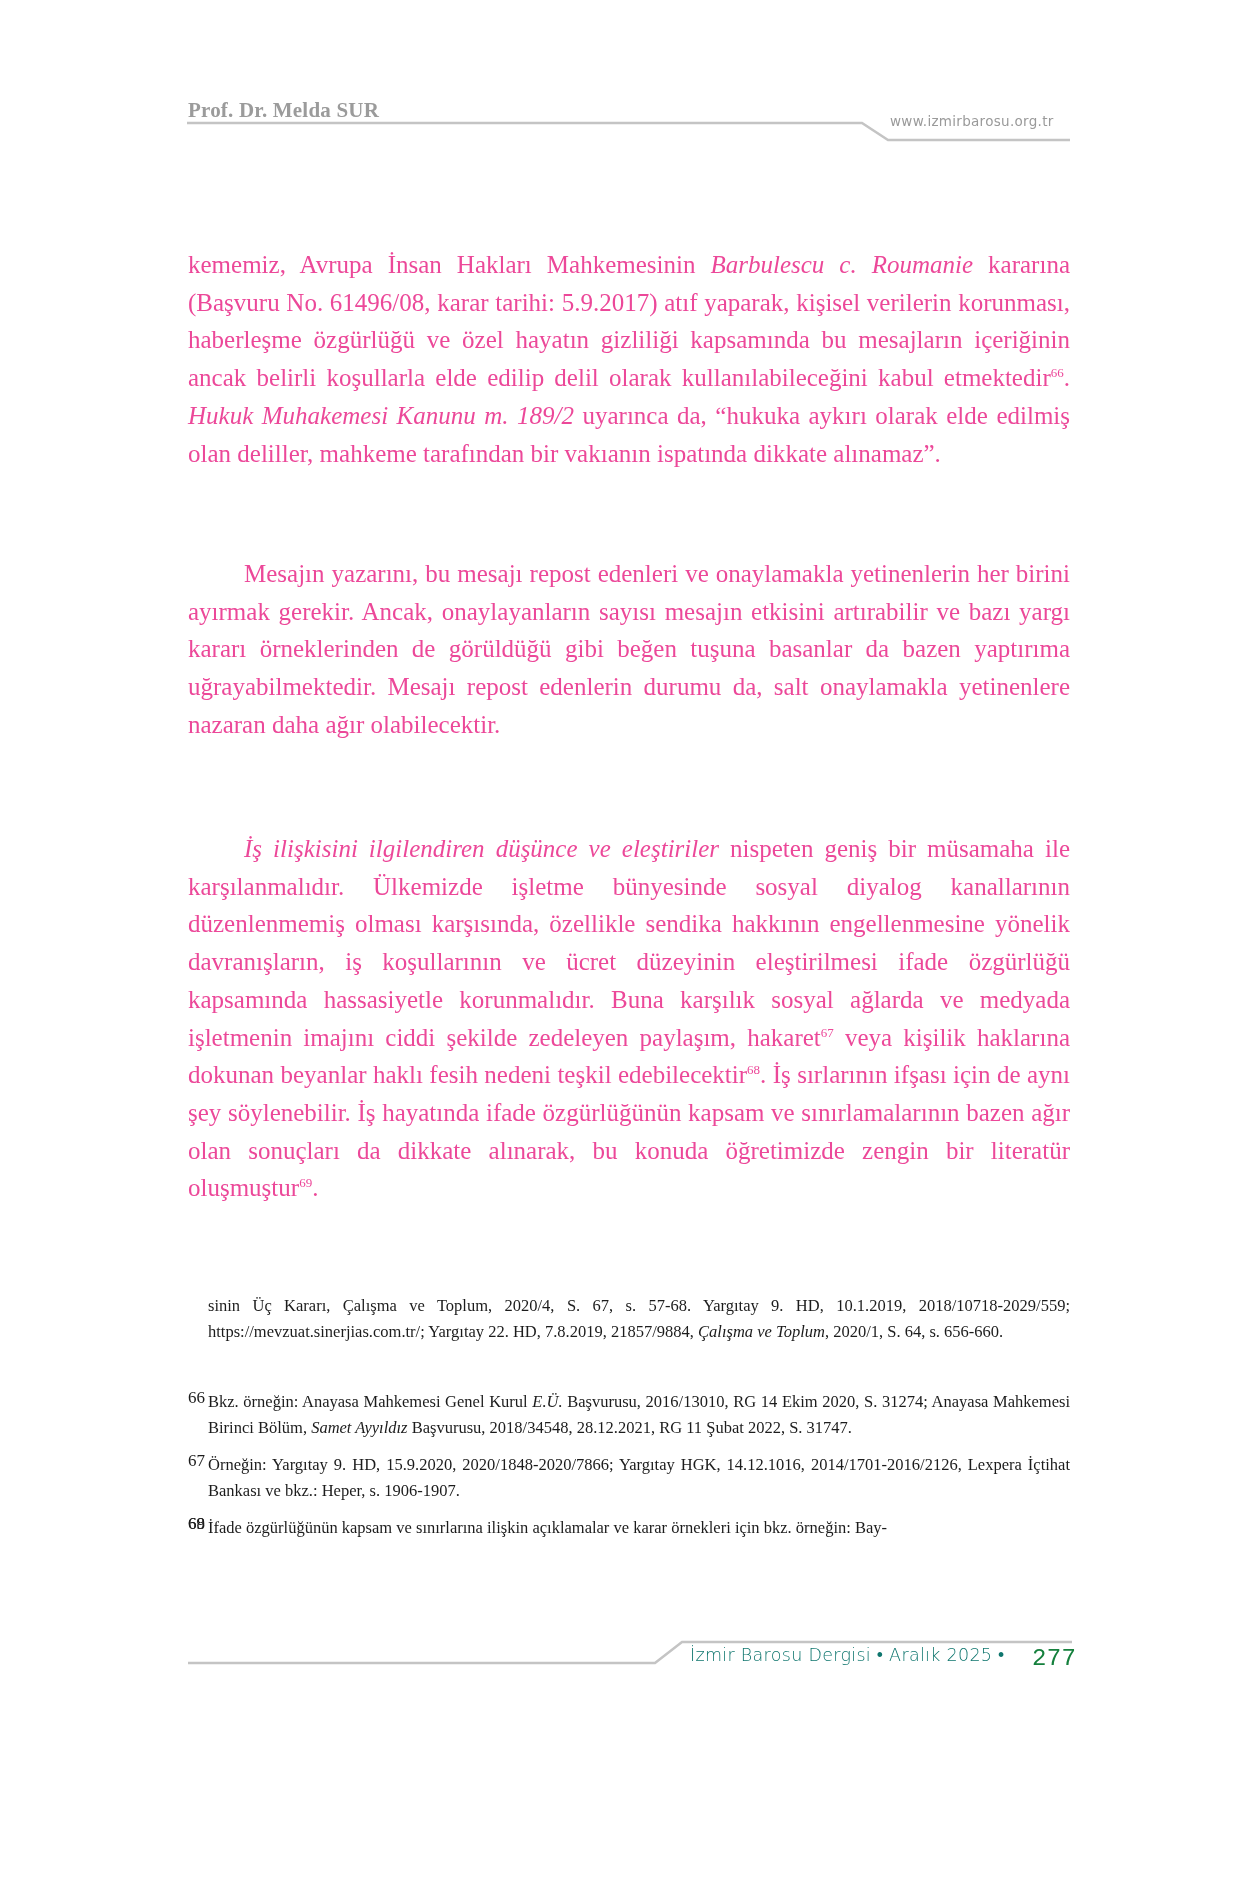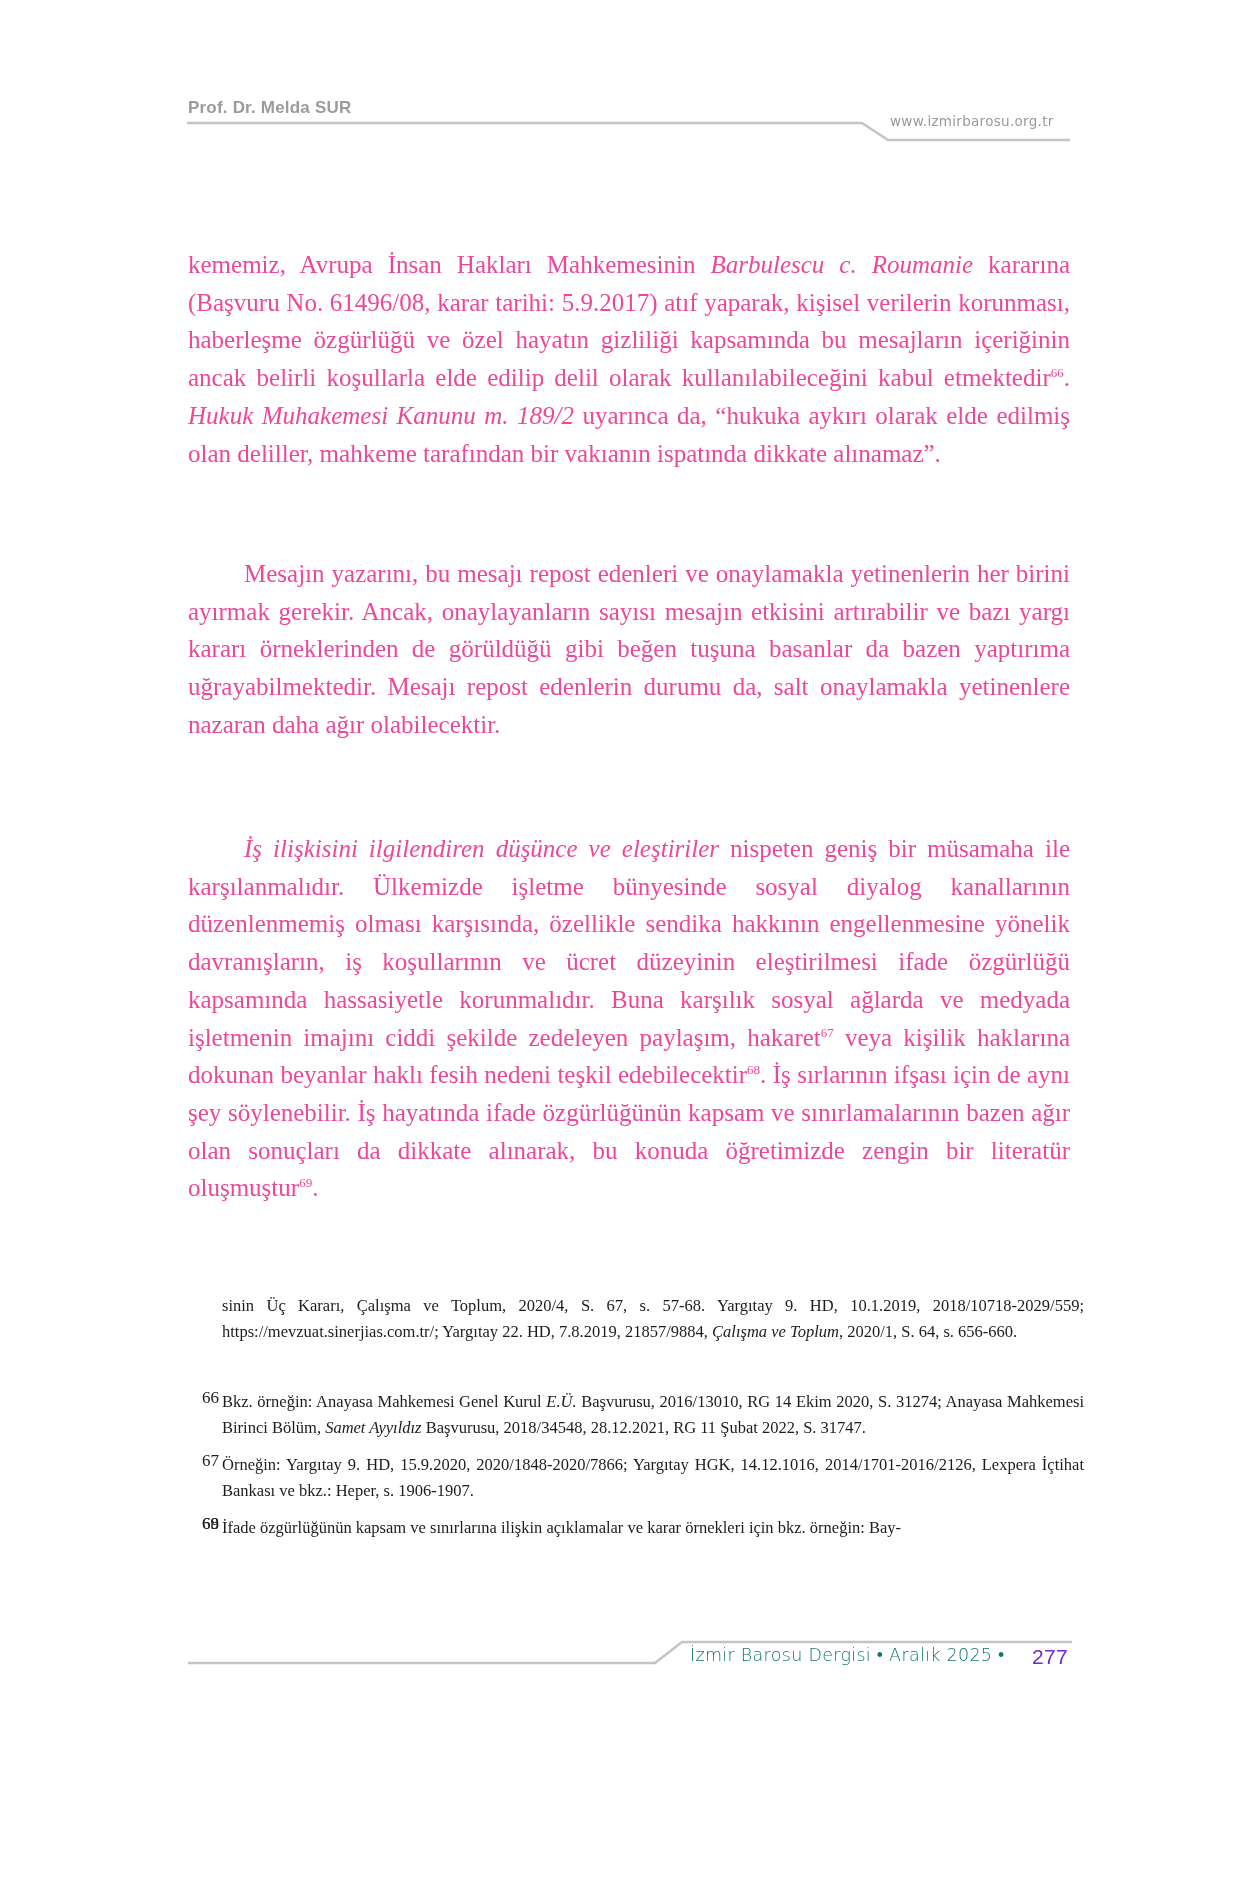--- a/index.html
+++ b/index.html
@@ -1,41 +1,41 @@
 <!DOCTYPE html>
 <html><head>
 <meta charset="utf-8">
 <style>
   html, body { margin: 0; padding: 0; background: #ffffff; }
   body { width: 1260px; height: 1890px; position: relative; overflow: hidden; }
   .page { position: absolute; left: 0; top: 0; width: 1260px; height: 1890px; background: #fff; }
 
-  .hdr-author { position: absolute; left: 188px; top: 98px; font-family: Liberation Sans, sans-serif; font-weight: bold; font-size: 17px; color: #9b9b9b; letter-spacing: 0.2px; }
+  .hdr-author { position: absolute; left: 188px; top: 98px; font-family: Liberation Serif, serif; font-weight: bold; font-size: 21px; color: #9b9b9b; letter-spacing: 0.2px; }
   .hdr-title { position: absolute; left: 188px; top: 127px; font-family: "DejaVu Sans", sans-serif; font-size: 18px; line-height: 26px; color: #8a8a8a; font-weight: 300; letter-spacing: 0.3px; }
   .hdr-site { position: absolute; left: 890px; top: 113px; font-family: "DejaVu Sans", sans-serif; font-size: 13.5px; color: #9a9a9a; letter-spacing: 0.3px; }
   .rule { position: absolute; left: 0; top: 0; width: 1260px; height: 1890px; pointer-events: none; }
 
   .body-text { position: absolute; left: 188px; width: 882px; font-family: "Liberation Serif", "DejaVu Serif", serif; font-size: 25px; line-height: 37.7px; color: #ec4899; text-align: justify; }
   .body-text p { margin: 0; }
   .p1 { top: 246px; }
   .p2 { top: 555px; }
   .p3 { top: 830px; }
   .indent { text-indent: 56px; }
   sup { font-size: 13px; line-height: 0; vertical-align: super; }
   em { font-style: italic; }
 
-  .fn { position: absolute; left: 188px; width: 882px; font-family: "Liberation Serif", "DejaVu Serif", serif; font-size: 16.5px; line-height: 25.5px; color: #1c1c1c; text-align: justify; margin-left: 14px; }
+  .fn { position: absolute; left: 188px; width: 882px; font-family: "Liberation Serif", "DejaVu Serif", serif; font-size: 16.5px; line-height: 25.5px; color: #1c1c1c; text-align: justify; }
   .fn-cont { top: 1293px; padding-left: 20px; width: 862px; }
   .fn-item { position: relative; padding-left: 20px; width: 862px; }
   .fn-num { position: absolute; left: 0; top: -4px; font-size: 17px; }
   .fn-list { top: 1389px; }
   .fn-item + .fn-item { margin-top: 12px; }
 
   .ftr { position: absolute; left: 690px; top: 1645px; font-family: "DejaVu Sans", sans-serif; font-size: 17.5px; color: #0f766e; font-weight: 300; letter-spacing: 0.3px; }
-  .ftr-page { position: absolute; left: 1032px; top: 1645px; font-family: Liberation Sans, sans-serif; font-size: 21px; color: #6d28d9; letter-spacing: 0.3px; }
+  .ftr-page { position: absolute; left: 1032px; top: 1645px; font-family: Liberation Mono, monospace; font-size: 24px; color: #15803d; letter-spacing: 0.3px; }
 </style>
 </head>
 <body>
 
 <div class="page">
 
   <svg class="rule" viewBox="0 0 1260 1890">
     <polyline points="187,123 862,123 888,140 1070,140" fill="none" stroke="#c4c4c4" stroke-width="2.5"></polyline>
     <polyline points="188,1663 655,1663 682,1642 1072,1642" fill="none" stroke="#c4c4c4" stroke-width="2.5"></polyline>
   </svg>

